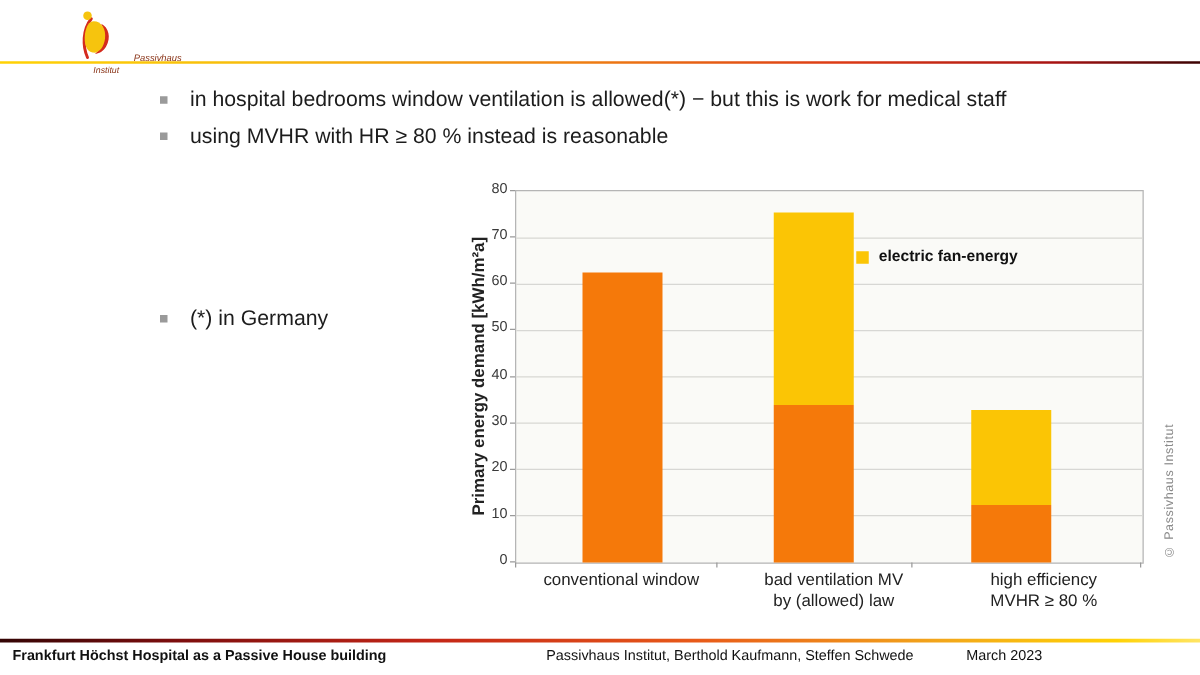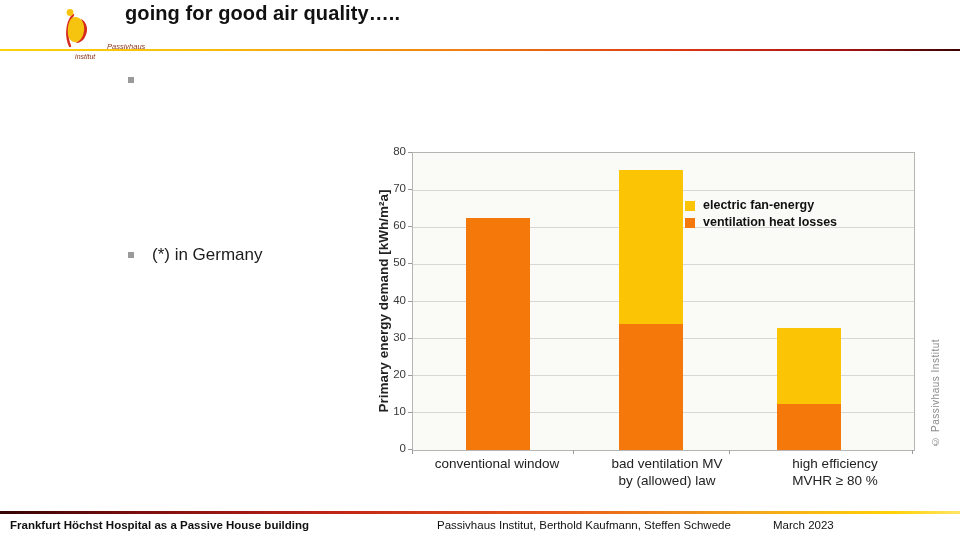--- a/index.html
+++ b/index.html
@@ -57,26 +57,30 @@
     <path d="M12 38 C 8 29, 8 16, 15 7" fill="none" stroke="#D42B1E" stroke-width="2.4" stroke-linecap="round"></path>
     <path d="M23 11 C 29 14, 31 22, 27 29 C 25 33 21 35 18 35 C 24 31 26 18 23 11 Z" fill="#D42B1E"></path>
     <path d="M17 9 C 23 9, 27 15, 26 23 C 25 30, 21 35, 16 34 C 11 33, 9 27, 10 19 C 11 13, 13 9, 17 9 Z" fill="#F6C40E"></path>
     <circle cx="12" cy="4.5" r="3.4" fill="#F6C40E"></circle>
   </svg>
   <div class="logo-line1">Passivhaus</div>
   <div class="logo-line2">Institut</div>
 </div>
 
 <div class="title">
-  <div>going for good air quality…..</div>
 </div>
 
 <div class="bullets">
   <div class="bullet-row">
     <span class="sq"></span>
+    <span>in hospital bedrooms window ventilation is allowed(*) − but this is work for medical staff</span>
+  </div>
+  <div class="bullet-row">
+    <span class="sq"></span>
+    <span>using MVHR with HR ≥ 80 % instead is reasonable</span>
   </div>
 </div>
 
 <div class="note-bullet">
   <span class="sq"></span>
   <span>(*) in Germany</span>
 </div>
 
 <div class="chart">
   <div class="ylabel">Primary energy demand  [kWh/m²a]</div>
@@ -127,20 +131,19 @@
         <div>bad ventilation MV</div>
         <div>by (allowed) law</div>
       </div>
       <div class="cat-label" style="left: 463px;">
         <div>high efficiency</div>
         <div>MVHR ≥ 80 %</div>
       </div>
     </div>
   <div class="legend" id="legend">
       <div class="legend-item"><div class="swatch" style="background: rgb(251, 197, 5);"></div>electric fan-energy</div>
-      <div class="legend-item"><div class="swatch" style="background: rgb(245, 121, 10);"></div>ventilation heat losses</div>
     </div>
 </div>
 
 <div class="bottom-rule"></div>
 <div class="footer-left">Frankfurt Höchst Hospital  as a Passive House building</div>
 <div class="footer-center">Passivhaus Institut,  Berthold Kaufmann, Steffen Schwede</div>
 <div class="footer-right">March 2023</div>
 
 </body></html>

